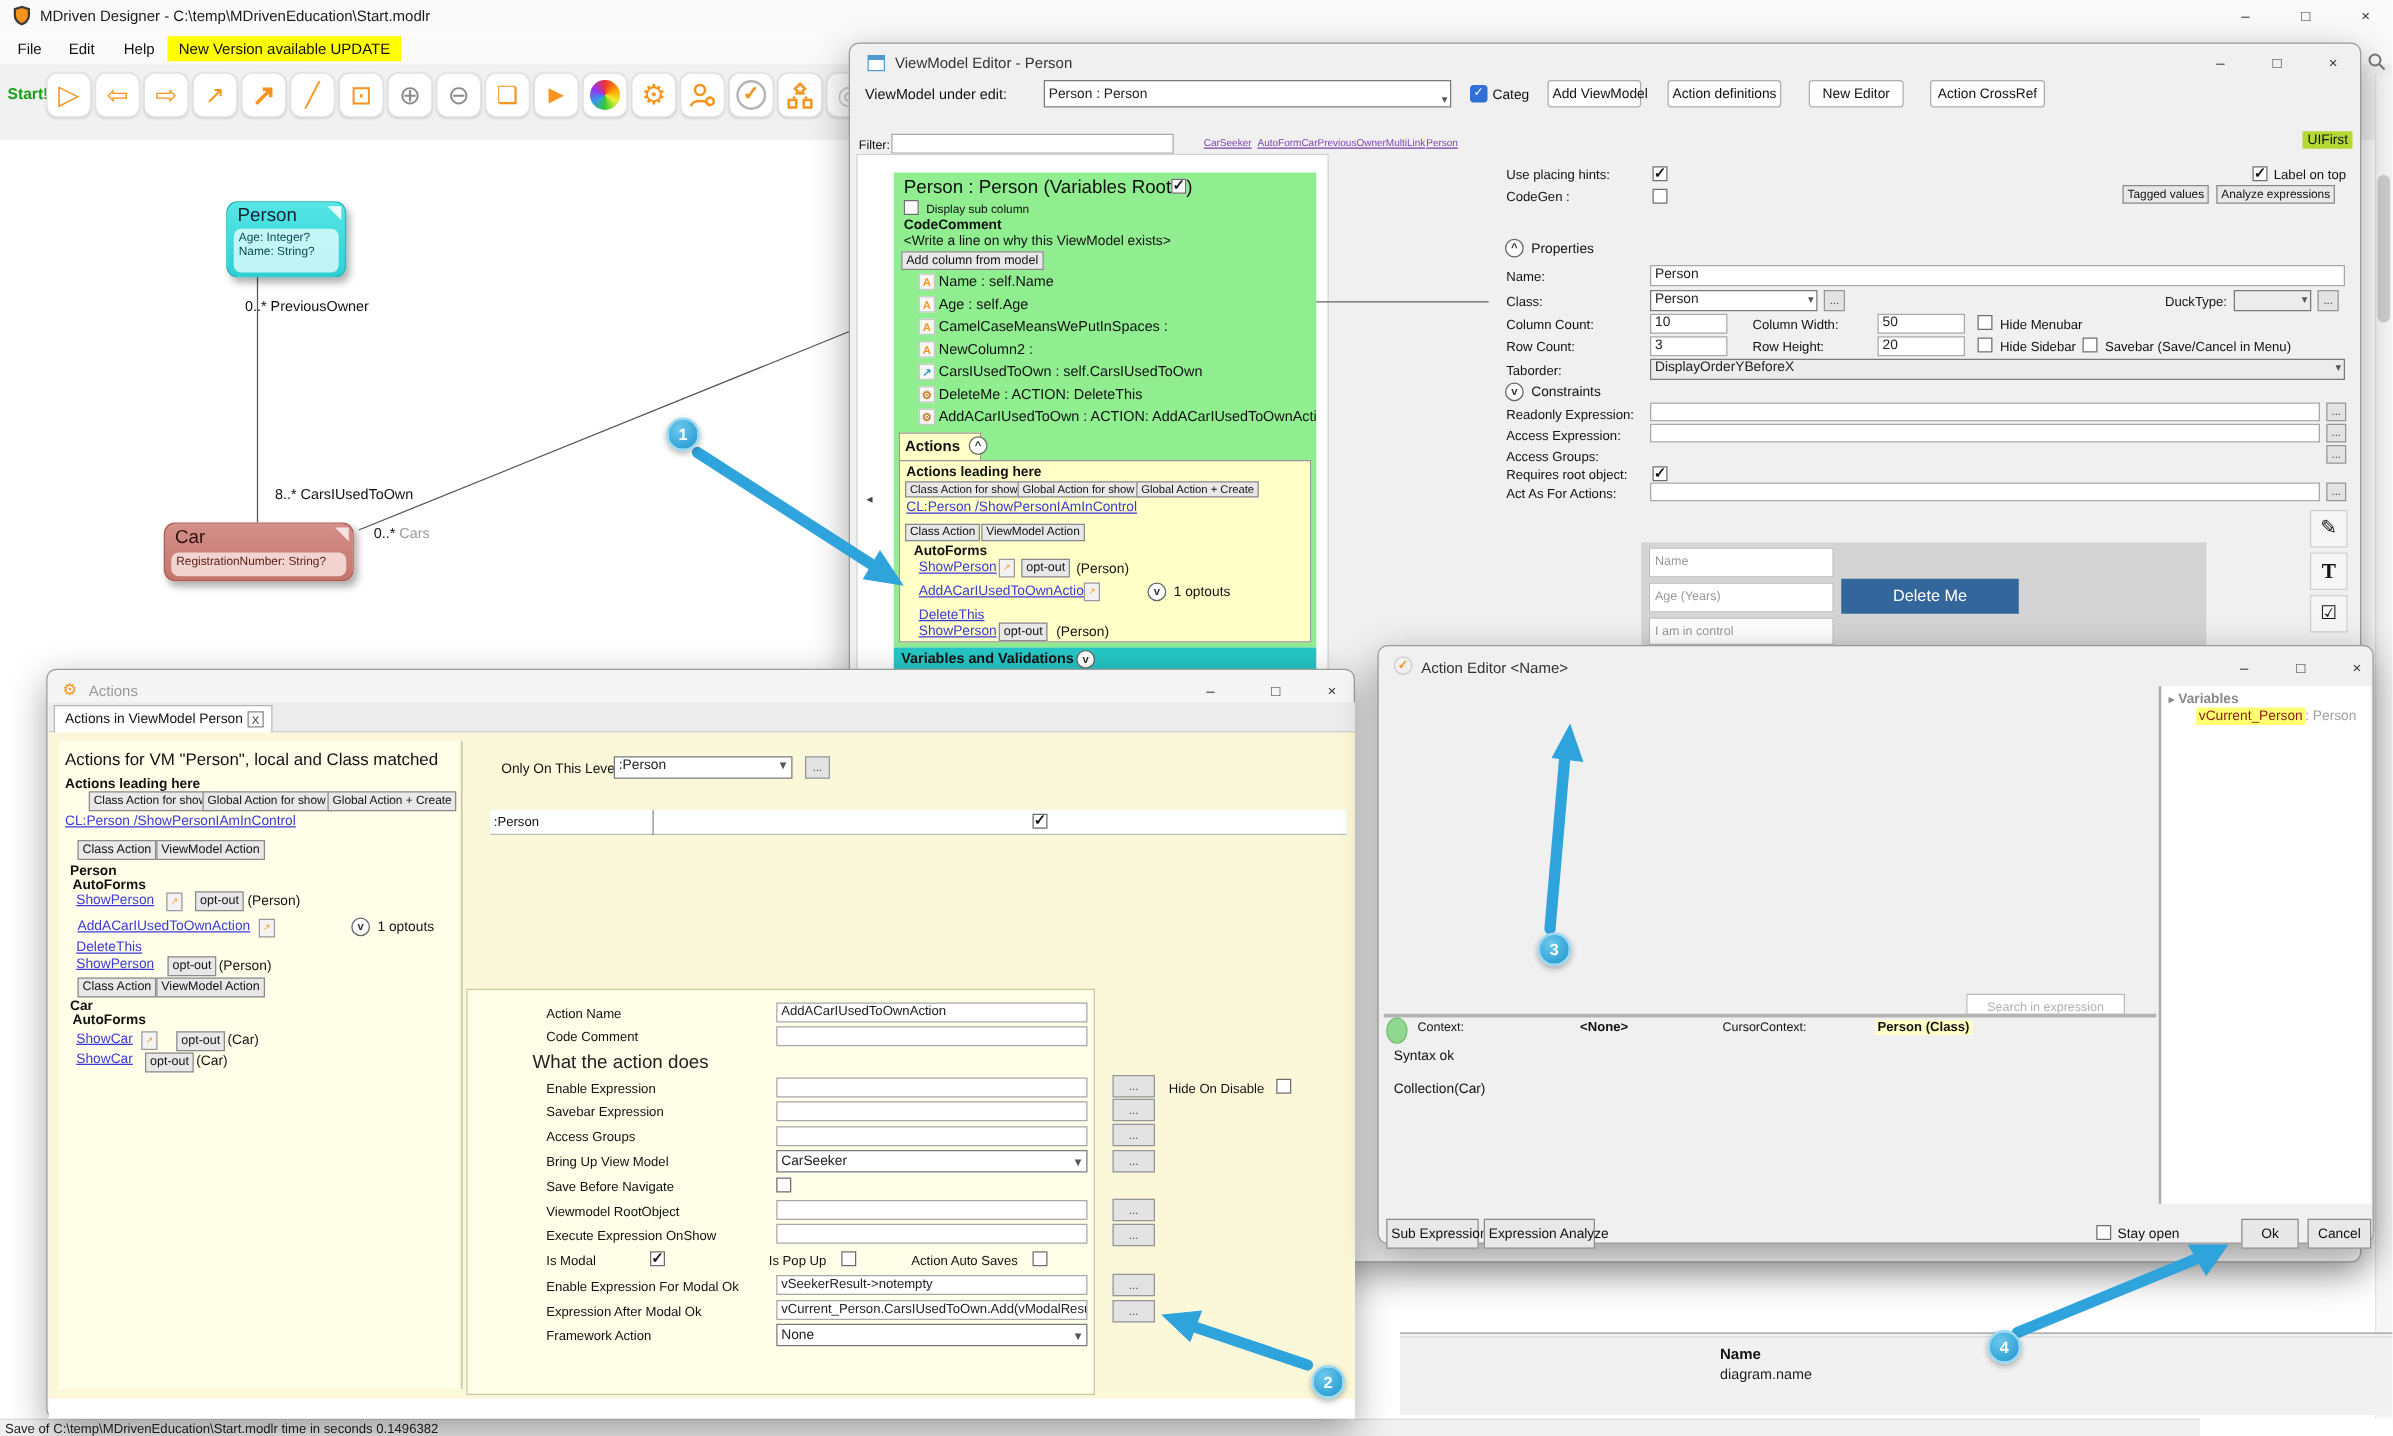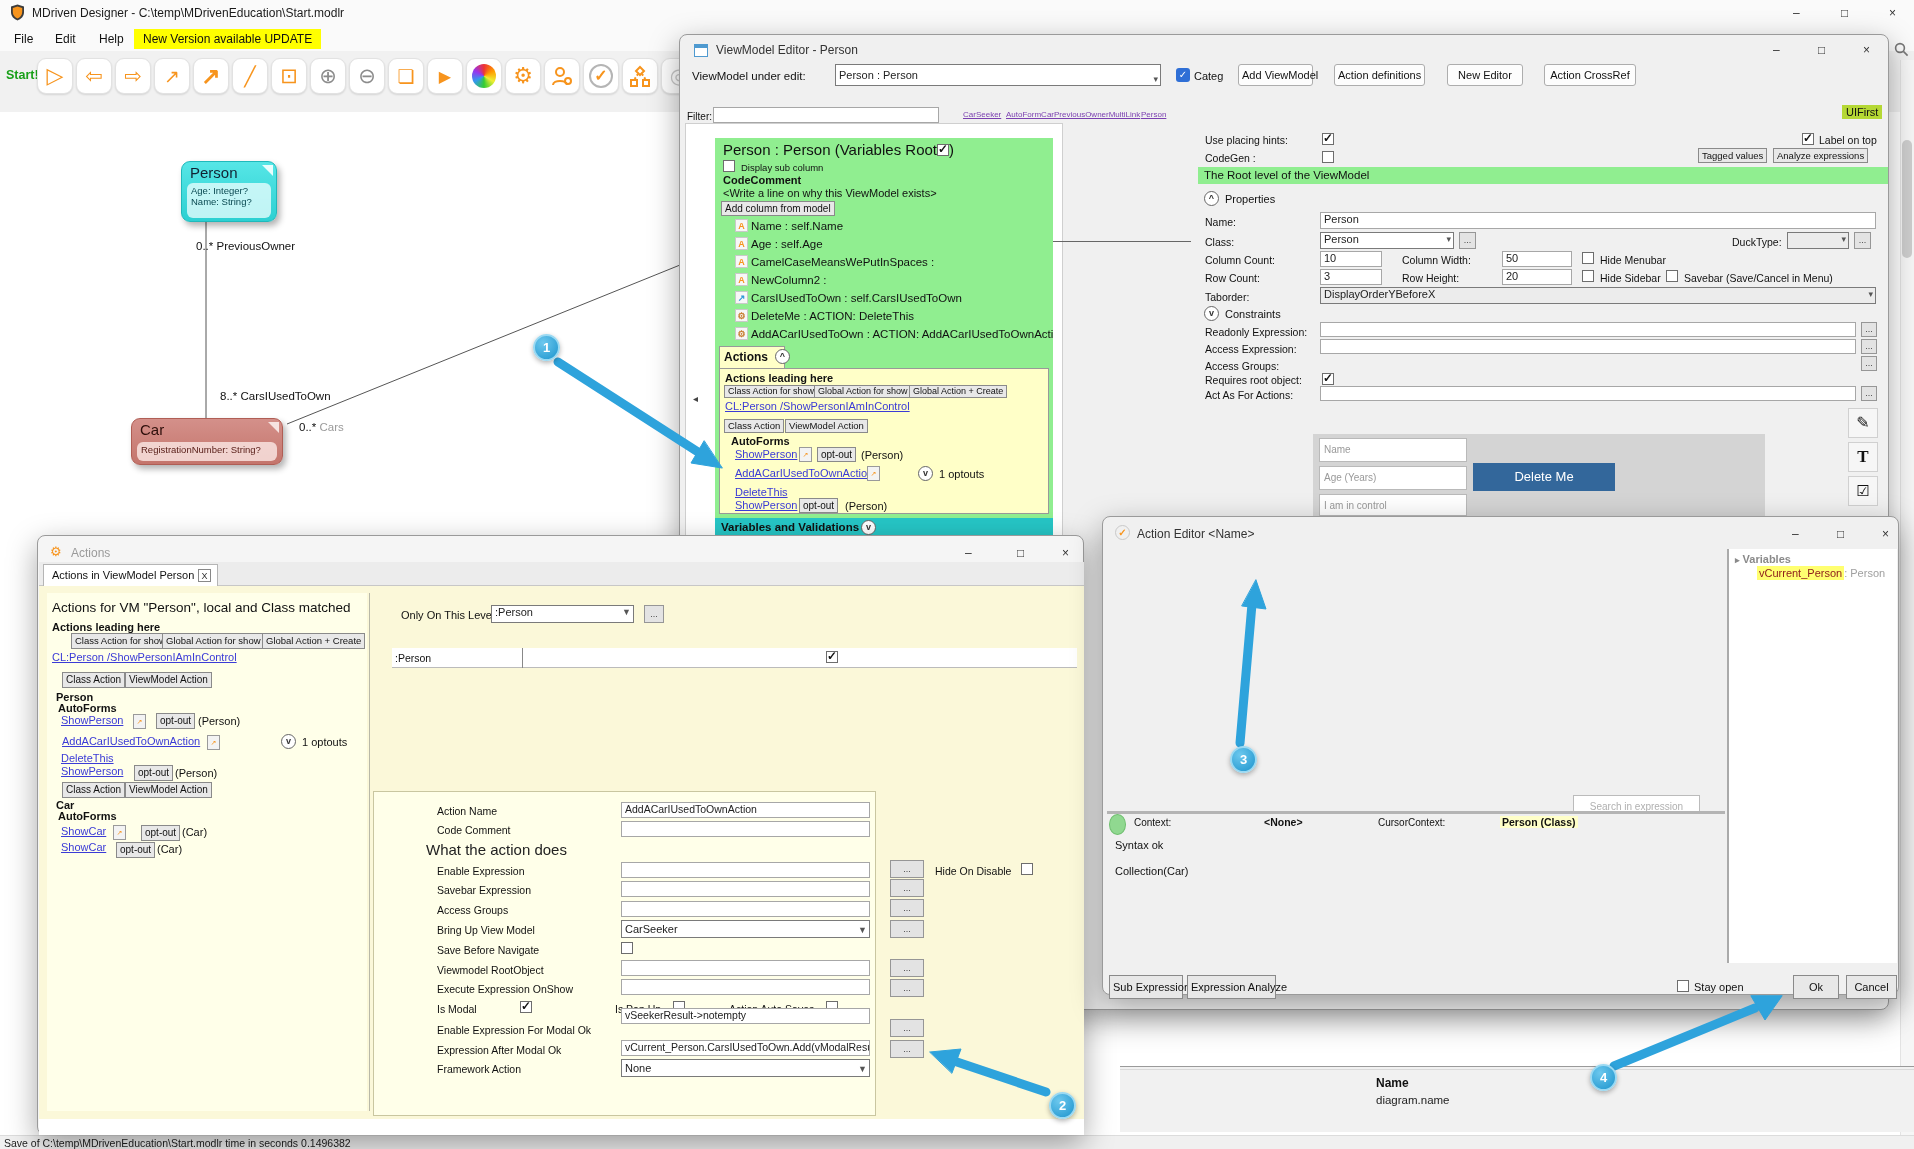--- a/index.html
+++ b/index.html
@@ -141,21 +141,21 @@
   <div class="L" style="left:196px;top:240px;font-size:11.5px;z-index:2">0..* PreviousOwner</div>
   <div class="L" style="left:220px;top:390px;font-size:11.5px;z-index:2">8..* CarsIUsedToOwn</div>
   <div class="L" style="left:299px;top:421px;font-size:11.5px;z-index:2"><span>0..*</span> <span style="color:#9a9a9a">Cars</span></div>
 
   <div class="abs" style="left:1120px;top:1066px;width:794px;height:66px;background:#f1f1f1;border-top:1px solid #9a9a9a;z-index:3">
     <div class="abs" style="left:0;top:2px;width:794px;height:1px;background:#d9d9d9"></div>
     <div class="B" style="left:256px;top:9px;font-size:12px">Name</div>
     <div class="L" style="left:256px;top:27px;font-size:11.5px;color:#222">diagram.name</div>
   </div>
 
-  <div class="abs" style="left:0;top:1135px;width:1914px;height:14px;background:#f0f0f0;border-top:1px solid #dcdcdc;z-index:5">
+  <div class="abs" style="left:0;top:1135px;width:1760px;height:14px;background:#f0f0f0;border-top:1px solid #dcdcdc;z-index:5">
     <div class="L" style="left:4px;top:1px;font-size:10.5px;color:#222">Save of C:\temp\MDrivenEducation\Start.modlr time in seconds 0.1496382</div>
   </div>
 </div>
 
 <div class="win" style="left:679px;top:34px;width:1210px;height:976px;z-index:10">
   <span class="abs" style="left:14px;top:9px;width:14px;height:13px;background:#fff;border:1px solid #4f9ad0;border-top:4px solid #4f9ad0"></span>
   <div class="L" style="left:36px;top:8px;font-size:12px;color:#333">ViewModel Editor - Person</div>
   <div class="ctl" style="left:1093px;top:8px">–</div>
   <div class="ctl" style="left:1138px;top:8px">□</div>
   <div class="ctl" style="left:1183px;top:8px">×</div>
@@ -231,23 +231,20 @@
   <div class="abs" style="left:373px;top:206px;width:138px;height:1px;background:#666"></div>
 
   <div class="L" style="left:525px;top:99px;font-size:10.5px">Use placing hints:</div>
   <span class="K ck" style="left:642px;top:98px"></span>
   <div class="L" style="left:525px;top:117px;font-size:10.5px">CodeGen :</div>
   <span class="K" style="left:642px;top:116px"></span>
   <span class="K ck" style="left:1122px;top:98px"></span>
   <div class="L" style="left:1139px;top:99px;font-size:10.5px">Label on top</div>
   <div class="G" style="left:1018px;top:113px;height:15px;line-height:13px">Tagged values</div>
   <div class="G" style="left:1093px;top:113px;height:15px;line-height:13px">Analyze expressions</div>
-  <div class="abs" style="left:518px;top:132px;width:690px;height:17px;background:#90ee90">
-    <div class="L" style="left:6px;top:2px;font-size:11.5px">The Root level of the ViewModel</div>
-  </div>
   <div class="circ" style="left:524px;top:156px">^</div>
   <div class="L" style="left:545px;top:158px">Properties</div>
   <div class="L" style="left:525px;top:181px;font-size:10.5px">Name:</div>
   <div class="I" style="left:640px;top:177px;width:556px;height:17px">Person</div>
   <div class="L" style="left:525px;top:201px;font-size:10.5px">Class:</div>
   <div class="C" style="left:640px;top:197px;width:134px;height:17px"><span>Person</span><span class="ar">▾</span></div>
   <div class="D" style="left:779px;top:197px;width:17px;height:17px;line-height:15px">...</div>
   <div class="L" style="left:1052px;top:201px;font-size:10.5px">DuckType:</div>
   <div class="C" style="left:1107px;top:197px;width:62px;height:17px;background:#ececec">
       <span class="ar">▾</span>
@@ -383,21 +380,21 @@
   <div class="L" style="left:399px;top:447px;font-size:10.5px">Execute Expression OnShow</div>
   <div class="I" style="left:583px;top:443px;width:249px;height:16px"></div>
   <div class="D" style="left:852px;top:443px;width:34px;height:18px;line-height:16px">...</div>
   <div class="L" style="left:399px;top:467px;font-size:10.5px">Is Modal</div>
   <span class="K ck" style="left:482px;top:465px"></span>
   <div class="L" style="left:577px;top:467px;font-size:10.5px">Is Pop Up</div>
   <span class="K" style="left:635px;top:465px"></span>
   <div class="L" style="left:691px;top:467px;font-size:10.5px">Action Auto Saves</div>
   <span class="K" style="left:788px;top:465px"></span>
   <div class="L" style="left:399px;top:488px;font-size:10.5px">Enable Expression For Modal Ok</div>
-  <div class="I" style="left:583px;top:472px;width:249px;height:16px;font-size:10.5px">vSeekerResult-&gt;notempty</div>
+  <div class="I" style="left:583px;top:484px;width:249px;height:16px;font-size:10.5px">vSeekerResult-&gt;notempty</div>
   <div class="D" style="left:852px;top:483px;width:34px;height:18px;line-height:16px">...</div>
   <div class="L" style="left:399px;top:508px;font-size:10.5px">Expression After Modal Ok</div>
   <div class="I" style="left:583px;top:504px;width:249px;height:16px;font-size:10.5px">vCurrent_Person.CarsIUsedToOwn.Add(vModalResu</div>
   <div class="D" style="left:852px;top:504px;width:34px;height:18px;line-height:16px">...</div>
   <div class="L" style="left:399px;top:527px;font-size:10.5px">Framework Action</div>
   <div class="C" style="left:583px;top:523px;width:249px;height:18px;line-height:16px"><span>None</span><span class="ar">▼</span></div>
   <div class="abs" style="left:1px;top:583px;width:1045px;height:16px;background:#fff"></div>
 </div>
 
 <div class="win" style="left:1102px;top:516px;width:797px;height:479px;z-index:30">

